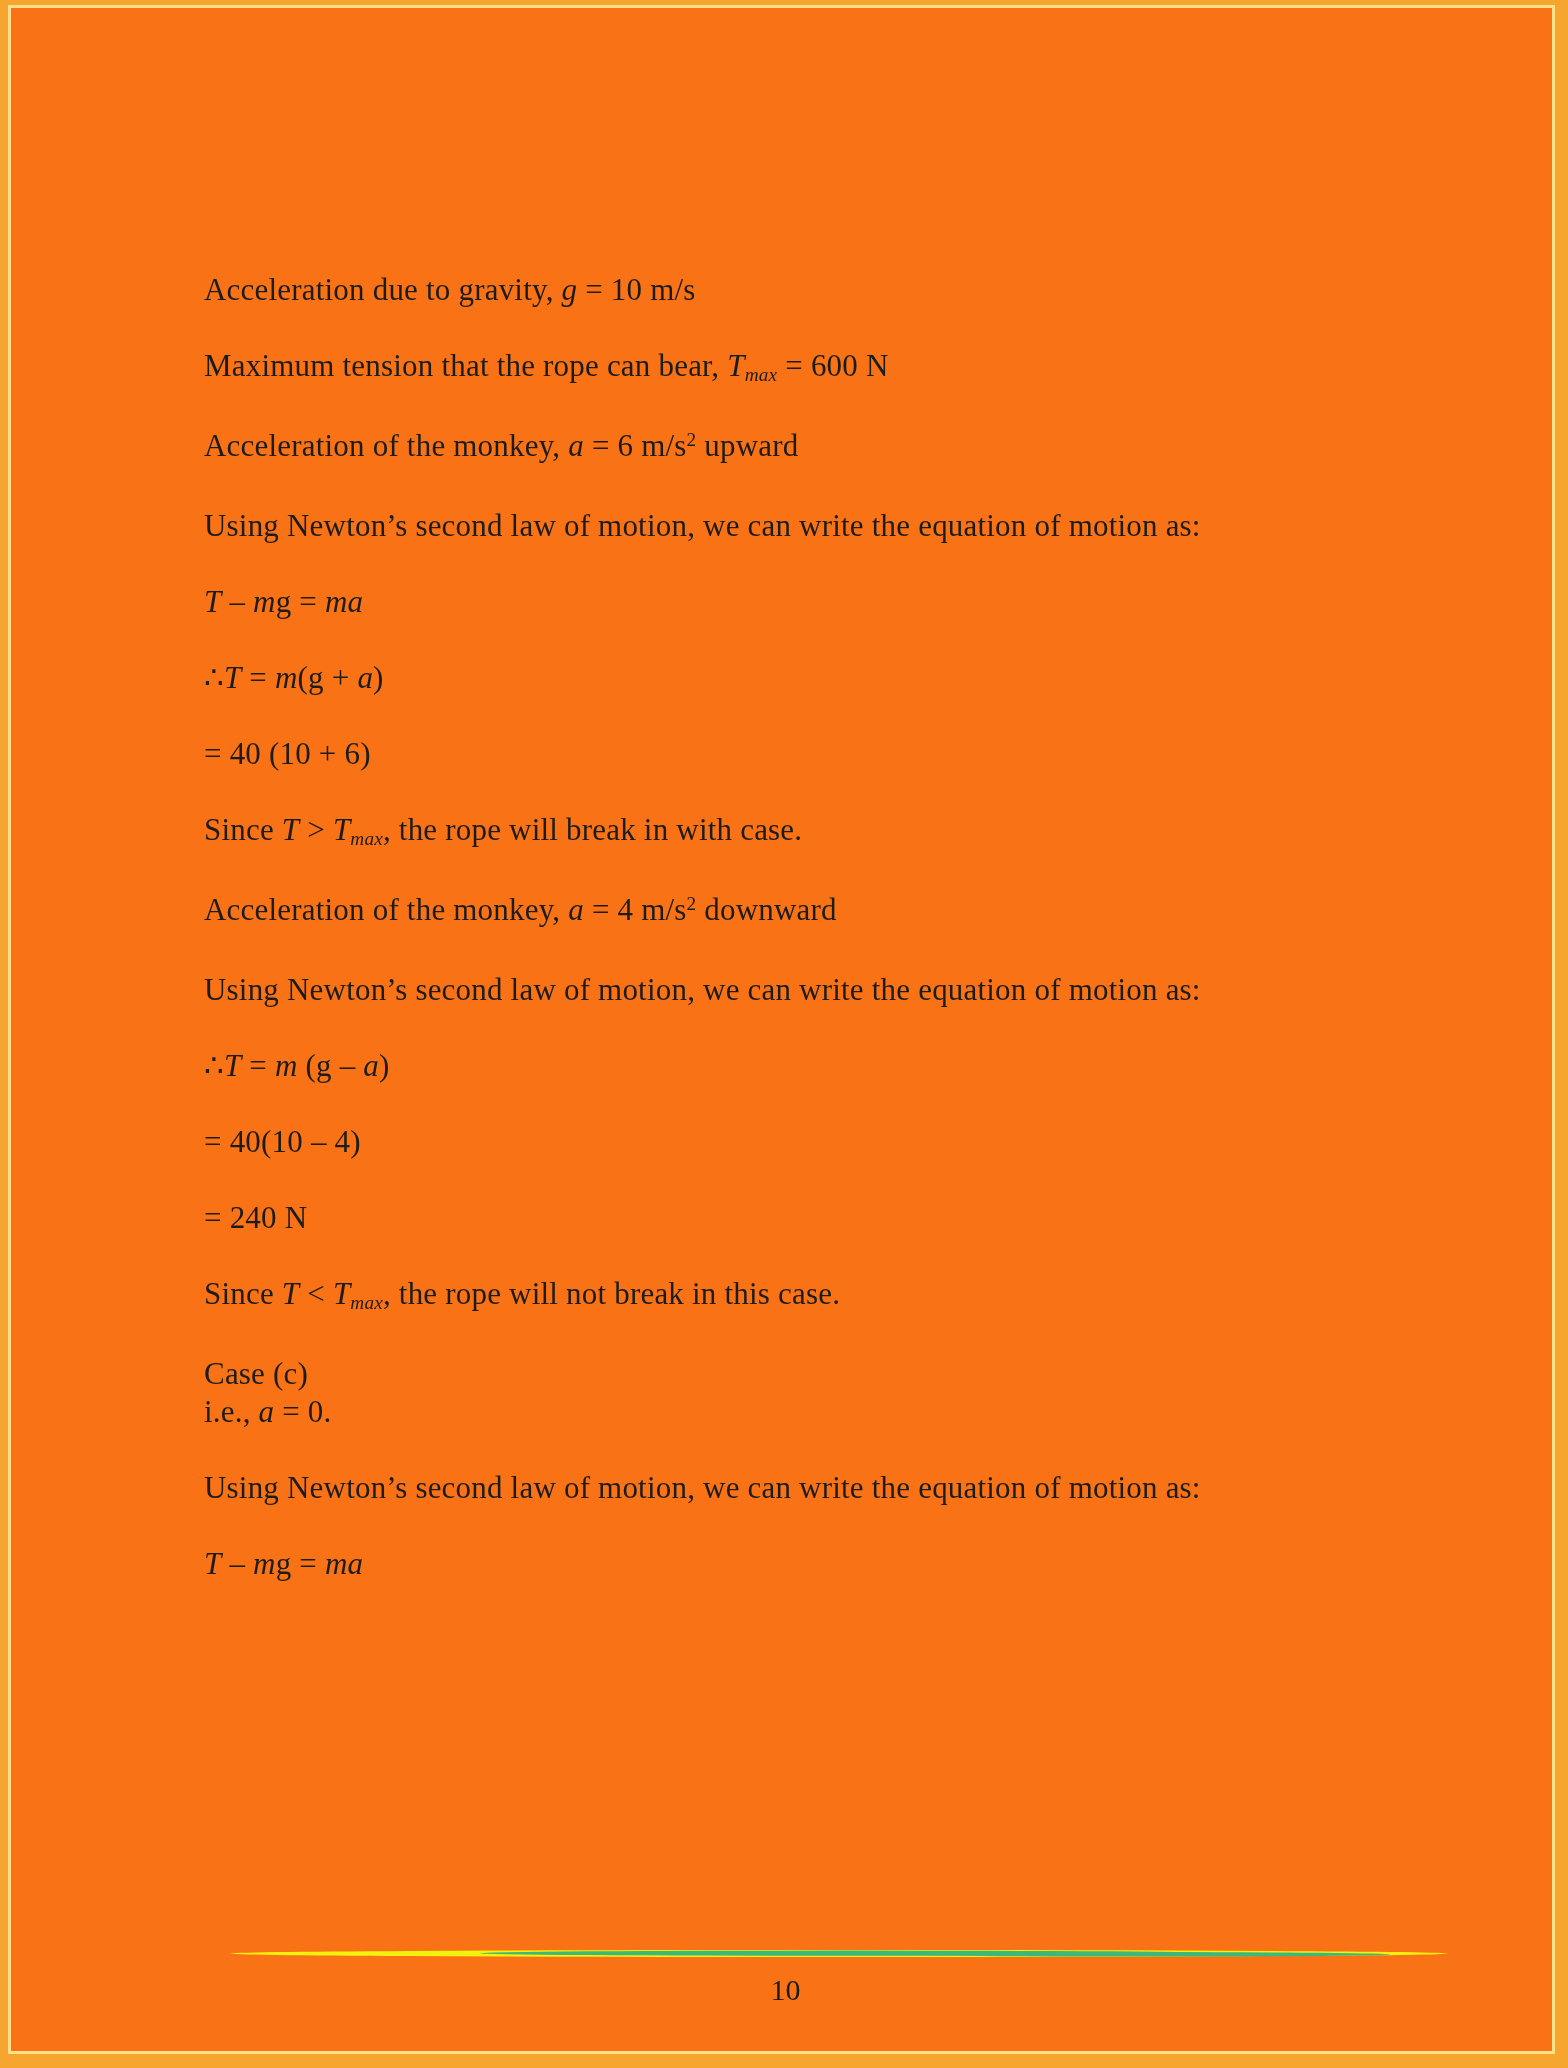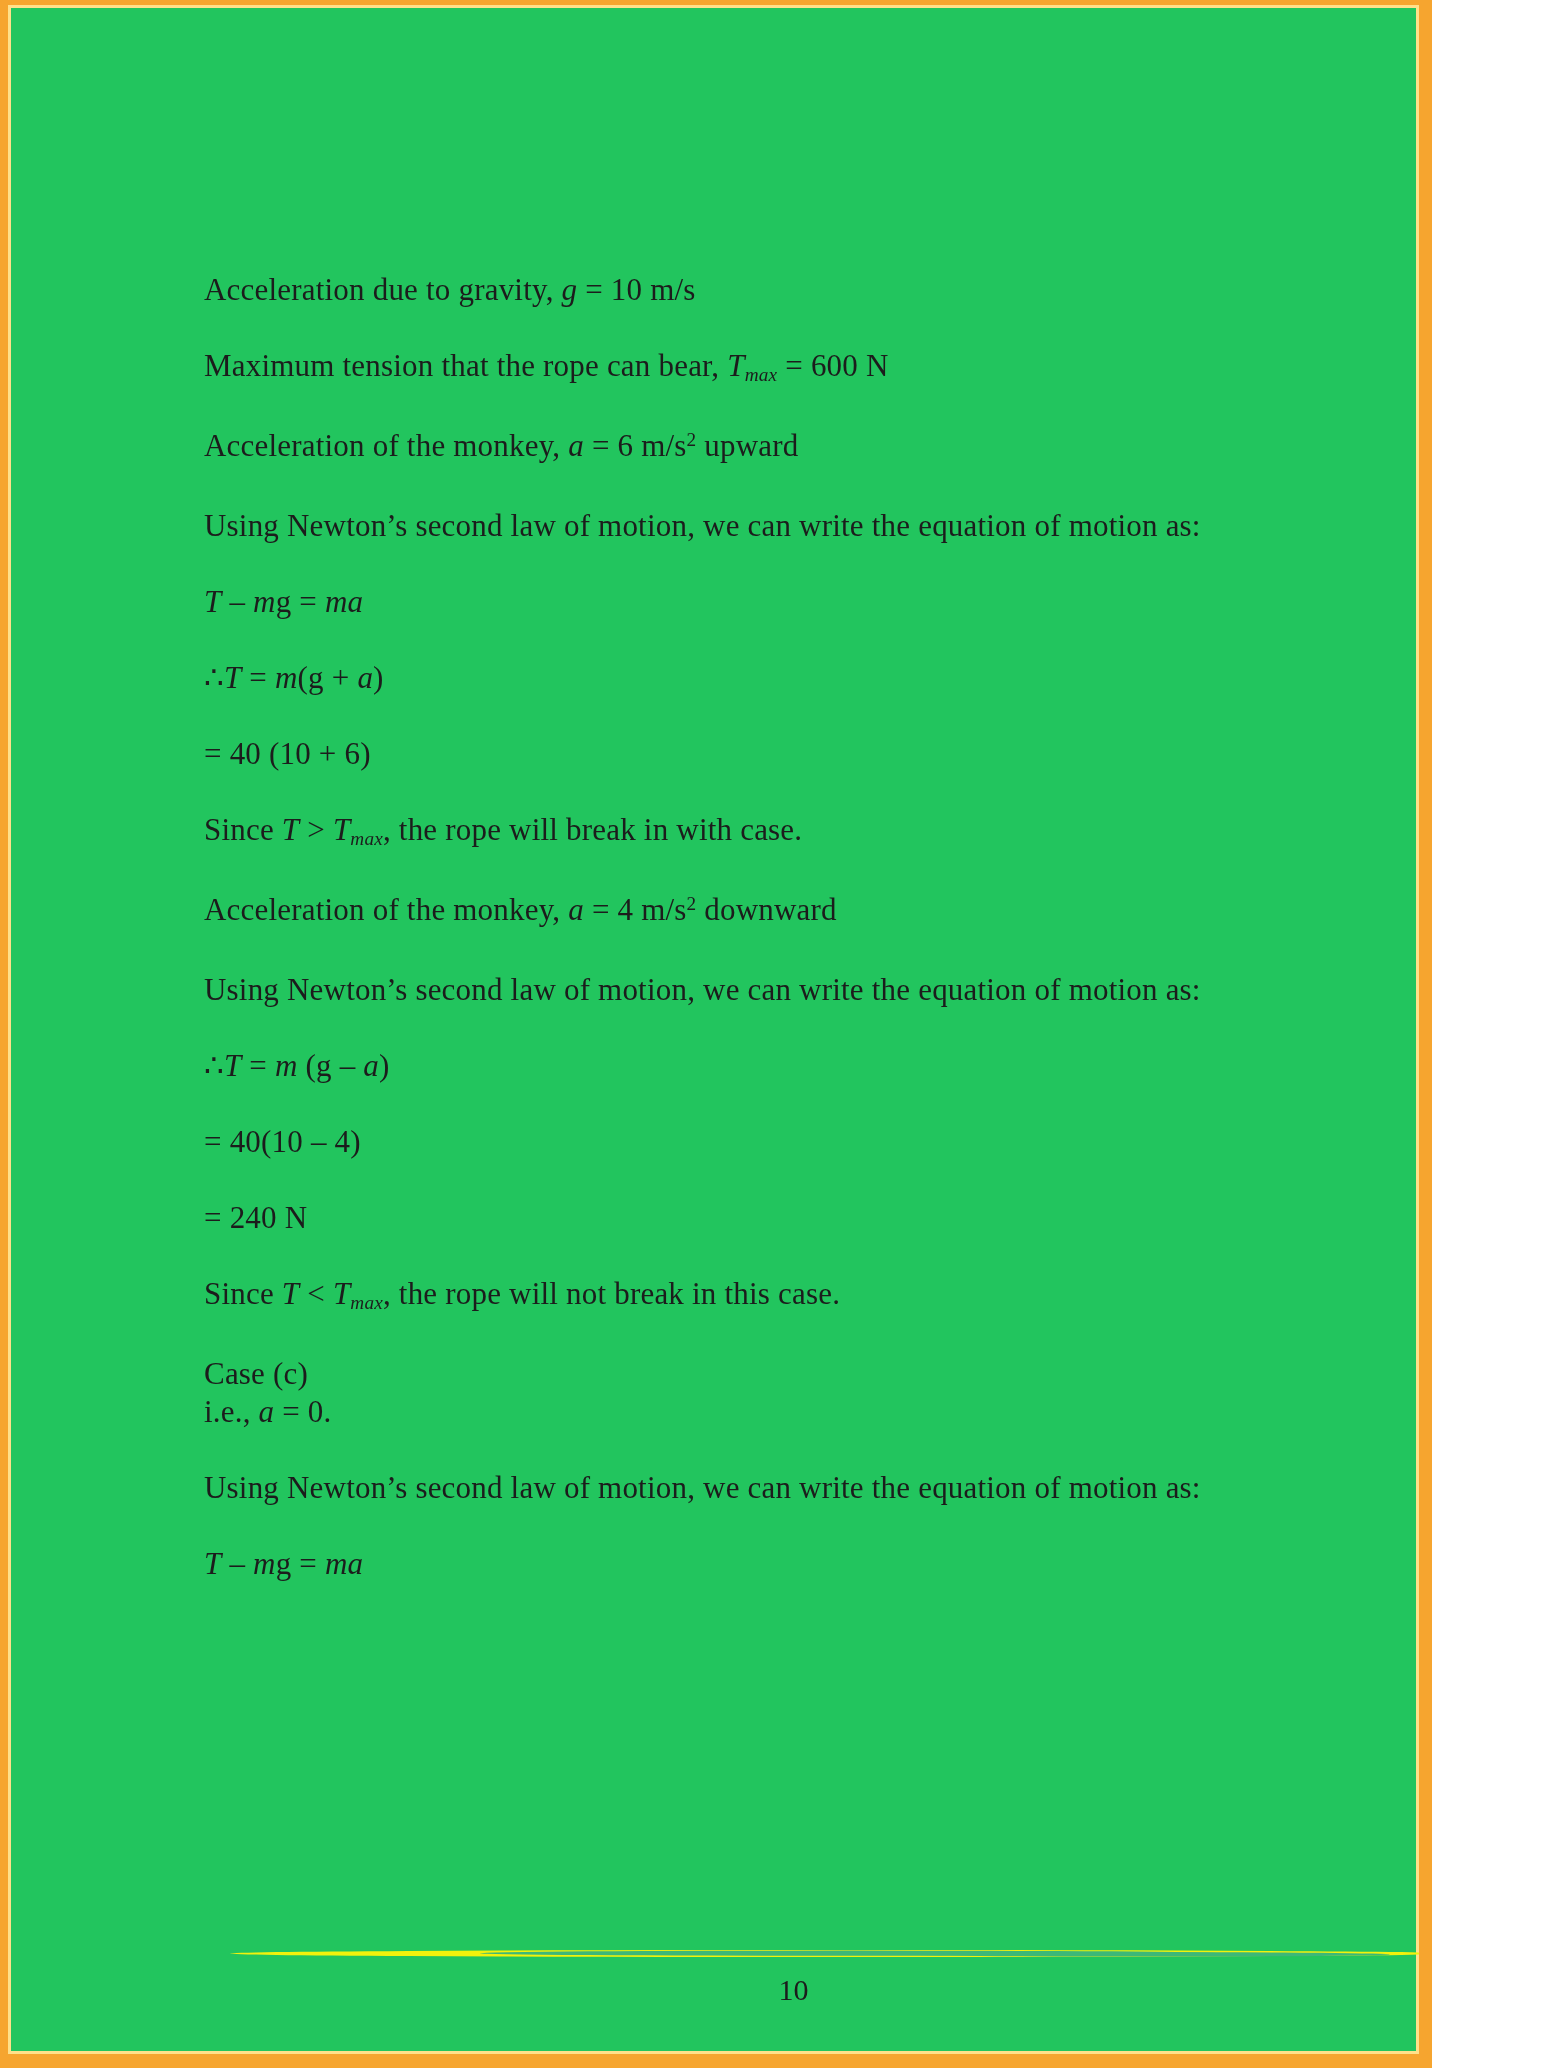--- a/index.html
+++ b/index.html
@@ -2,23 +2,23 @@
 <html style="--border-orange: #F6A52F; --border-inner: #FFE08A; --divider-yellow: #F2F20C; --divider-green: #3CB878; --text-color: #1c1c1c;"><head>
 <meta charset="utf-8">
 <style>
   html, body {
     margin: 0;
     padding: 0;
     background: #ffffff;
   }
   .page {
     position: relative;
-    width: 1432px;
+    width: 1568px;
     height: 2068px;
-    background: #22c55e;
+    background: #f97316;
     border-style: solid;
     border-color: var(--border-orange, #F6A52F);
     border-width: 5px 13px 14px 8px;
     box-sizing: border-box;
     box-shadow: inset 0 0 0 3px var(--border-inner, #FFE08A);
     font-family: "Liberation Serif", "DejaVu Serif", serif;
     color: var(--text-color, #1c1c1c);
     overflow: hidden;
   }
   .content {
@@ -42,21 +42,21 @@
 
   .footer-divider {
     position: absolute;
     left: 222px;   
     top: 1943px;   
     width: 1218px;
     height: 12px;
   }
   .page-number {
     position: absolute;
-    left: 12px;
+    left: 4px;
     top: 1967px;
     width: 1547px; 
     text-align: center;
     font-size: 30px;
     line-height: 36px;
   }
 </style>
 </head>
 <body>
 

